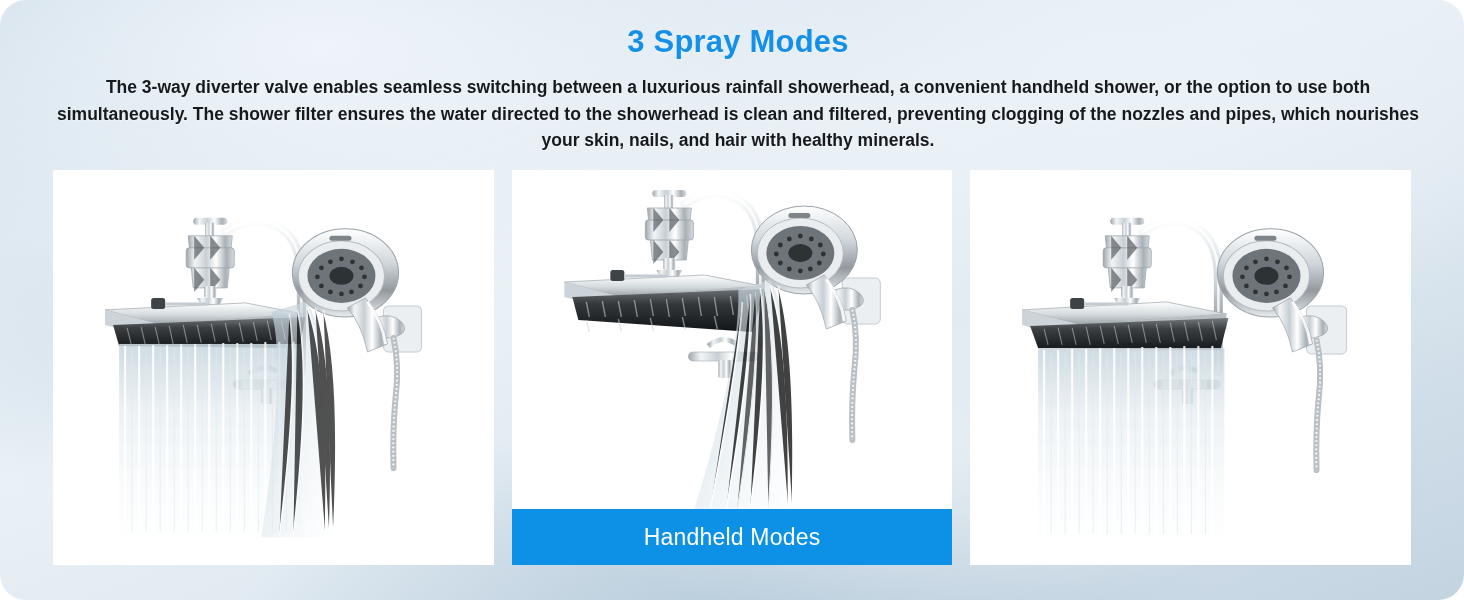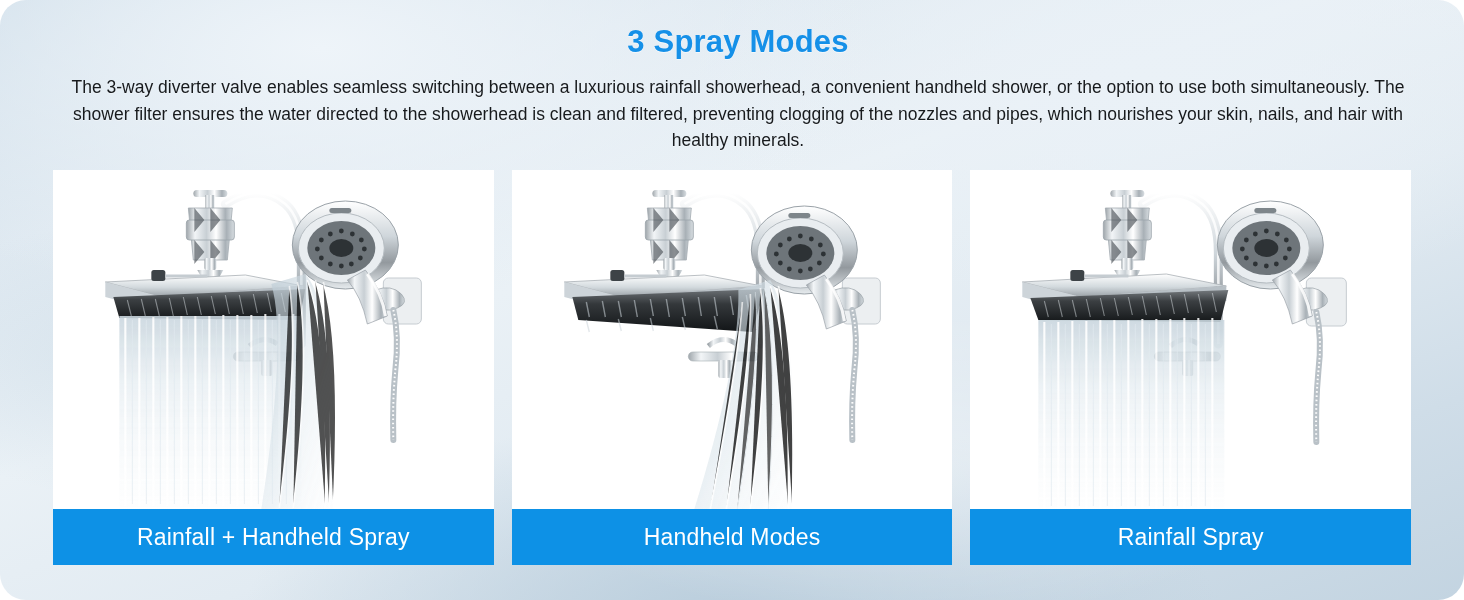--- a/index.html
+++ b/index.html
@@ -31,20 +31,21 @@
     margin:0;padding-top:24px;
     font-size:31px;font-weight:bold;letter-spacing:.2px;
     color:#1590e8;
     text-shadow:0 1px 0 rgba(255,255,255,.55);
   }
   .desc{
     margin:14px auto 0;max-width:1390px;
     font-size:17.5px;line-height:1.52;color:#171a1d;
     text-align:center;padding:0 24px;
     text-shadow:0 1px 0 rgba(255,255,255,.35);
+    font-weight:bold;
   }
 
   
   .panels{
     position:absolute;left:53px;top:170px;width:1358px;height:395px;
     display:flex;gap:18px;z-index:4;
   }
   .panel{
     position:relative;flex:1 1 0;display:flex;flex-direction:column;
     background:#ffffff;
@@ -225,21 +226,20 @@
             <g stroke="#ffffff" stroke-width="1.6" opacity=".75">
               <path d="M254 110 q22 60 18 228"></path>
                 <path d="M262 110 q20 62 14 228"></path>
               <path d="M244 112 q14 62 -4 226"></path>
                 <path d="M236 116 q10 62 -10 222"></path>
               <path d="M270 112 q18 64 10 226"></path>
             </g>
           </g>
         </svg>
       </div>
-      <div class="caption">Rainfall + Handheld Spray</div>
     </div>
 
     <div class="panel">
       <div class="photo">
         <svg viewBox="0 0 440 339" preserveAspectRatio="xMidYMid meet">
           <defs>
             <linearGradient id="chrome2" x1="0" y1="0" x2="1" y2="0">
               <stop offset="0" stop-color="#9fa6ab"></stop>
                 <stop offset=".18" stop-color="#f2f5f7"></stop>
               <stop offset=".42" stop-color="#c8cfd4"></stop>
@@ -502,17 +502,16 @@
               <path d="M165 154 v182"></path>
                 <path d="M179 154 v182"></path>
                 <path d="M193 154 v182"></path>
               <path d="M207 154 v182"></path>
                 <path d="M221 154 v182"></path>
                 <path d="M235 154 v182"></path>
             </g>
           </g>
         </svg>
       </div>
-      <div class="caption">Rainfall Spray</div>
     </div>
 
   </div>
 </div>
 
 </body></html>

